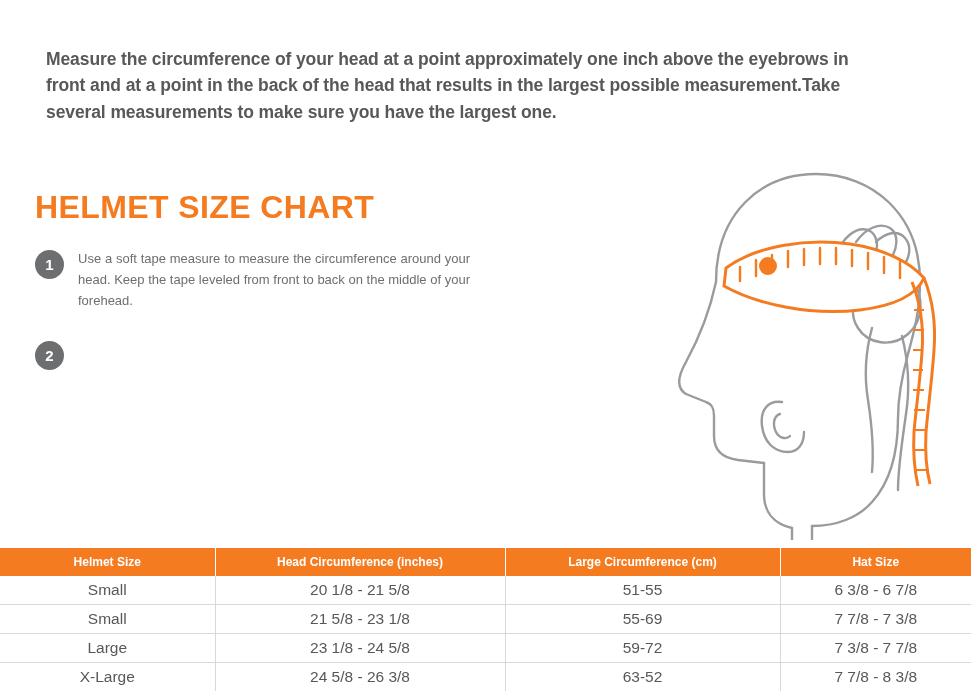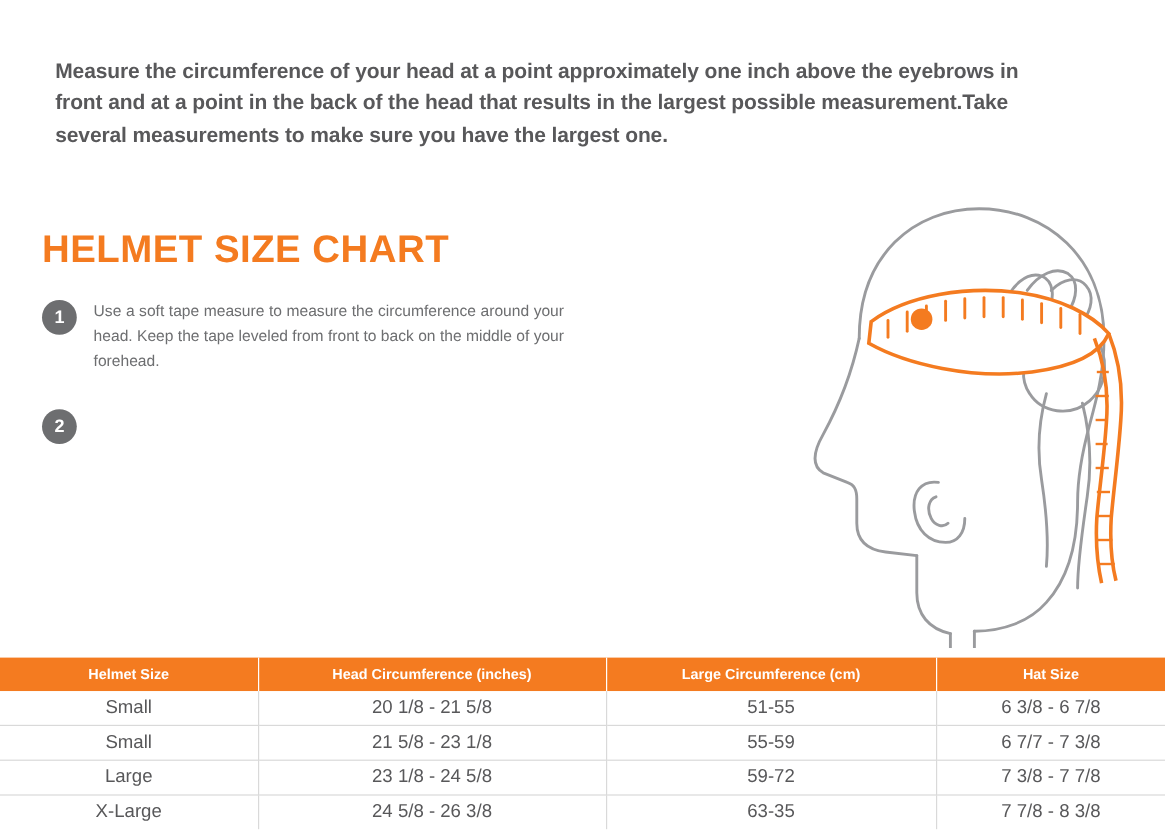--- a/index.html
+++ b/index.html
@@ -227,32 +227,32 @@
       <tbody>
         <tr>
           <td>Small</td>
           <td>20 1/8 - 21 5/8</td>
           <td>51-55</td>
           <td>6 3/8 - 6 7/8</td>
         </tr>
         <tr>
           <td>Small</td>
           <td>21 5/8 - 23 1/8</td>
-          <td>55-59</td>
-          <td>6 7/7 - 7  3/8</td>
+          <td>55-69</td>
+          <td>7 7/8 - 7  3/8</td>
         </tr>
         <tr>
           <td>Large</td>
           <td>23 1/8 - 24 5/8</td>
           <td>59-72</td>
           <td>7 3/8 - 7 7/8</td>
         </tr>
         <tr>
           <td>X-Large</td>
           <td>24 5/8 - 26 3/8</td>
-          <td>63-35</td>
+          <td>63-52</td>
           <td>7 7/8 - 8 3/8</td>
         </tr>
       </tbody>
     </table>
   </div>
 
 </div>
 
 </body></html>

